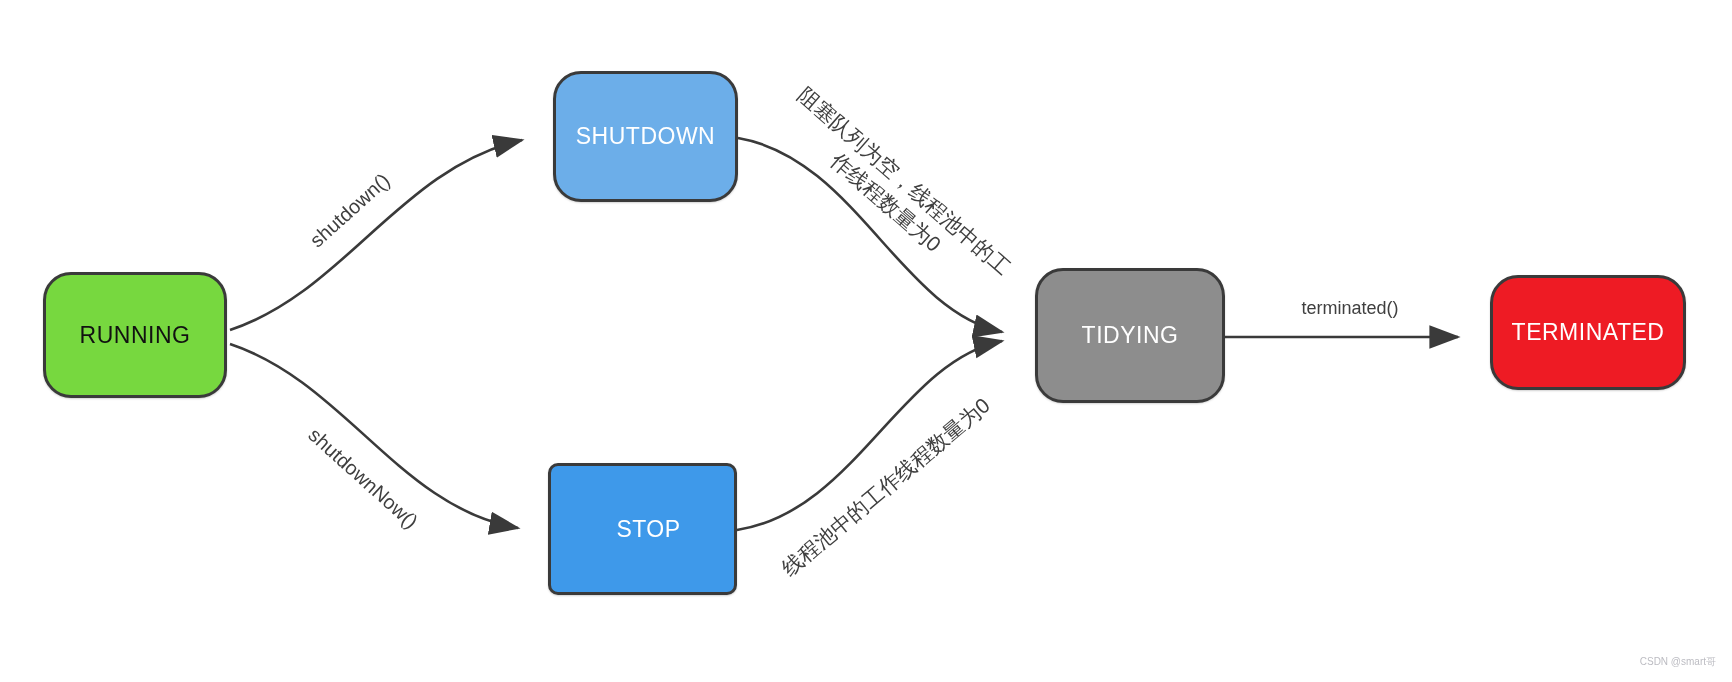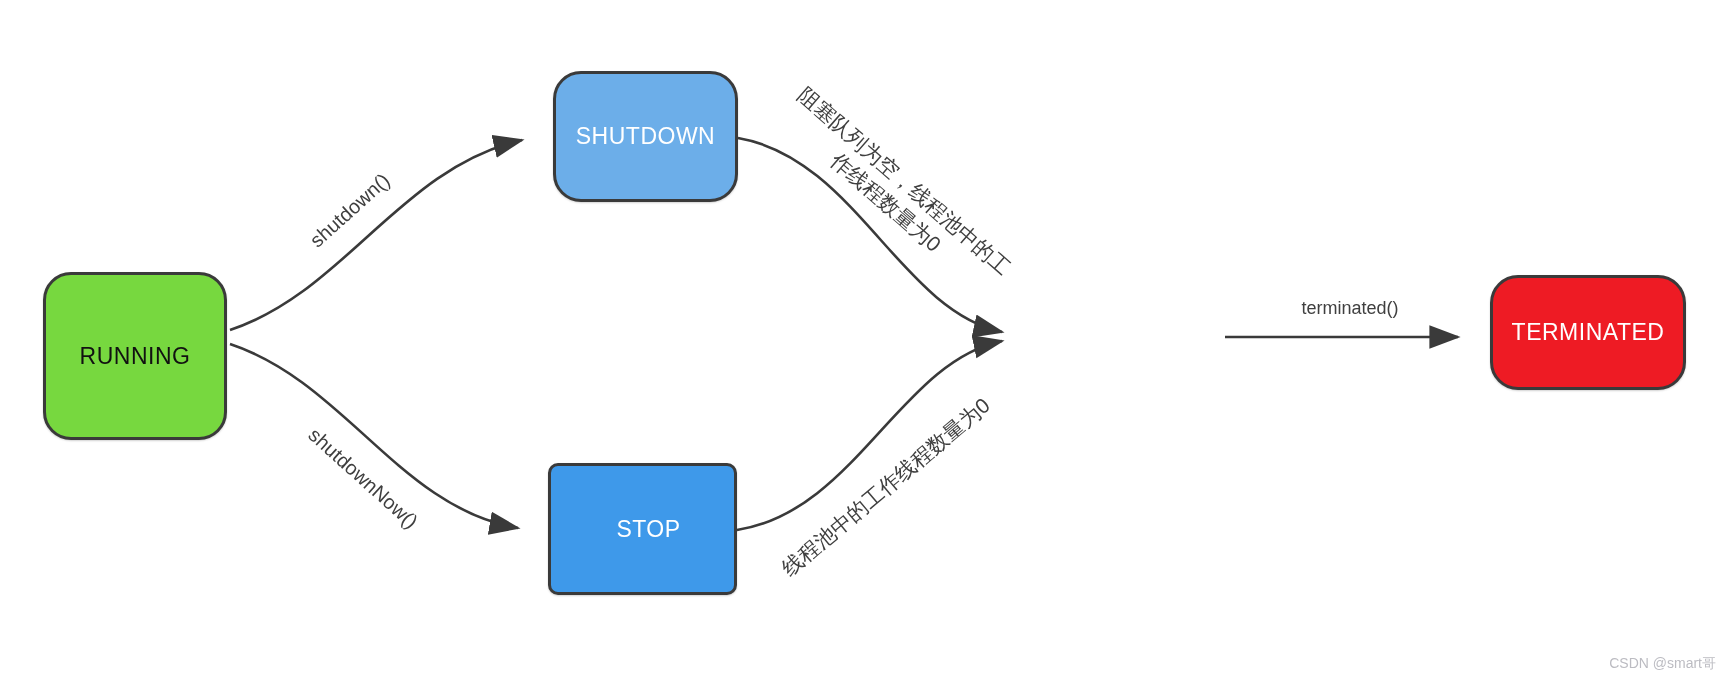--- a/index.html
+++ b/index.html
@@ -8,35 +8,35 @@
     position:relative;width:1732px;height:682px;background:#ffffff;overflow:hidden;
   }
   .edges-layer{position:absolute;left:0;top:0;width:1732px;height:682px;}
   .edge{fill:none;stroke:#3a3a3a;stroke-width:2.6;}
   .state-node{
     position:absolute;display:flex;align-items:center;justify-content:center;
     border:3px solid #3a3a3a;border-radius:28px;box-sizing:border-box;
     font-size:23px;letter-spacing:0.5px;
     box-shadow:0 1px 2px rgba(0,0,0,0.18);
   }
-  .node-running{left:43px;top:272px;width:184px;height:168px;}
+  .node-running{left:43px;top:272px;width:184px;height:126px;}
   .node-shutdown{left:553px;top:71px;width:185px;height:131px;}
   .node-stop{left:548px;top:463px;width:189px;height:132px;border-radius:10px;}
   .node-tidying{left:1035px;top:268px;width:190px;height:135px;}
   .node-terminated{left:1490px;top:275px;width:196px;height:115px;}
   .edge-label{
     position:absolute;color:#3f3f3f;font-size:20px;text-align:center;white-space:nowrap;
   }
   .lbl-shutdown{left:270px;top:199px;width:160px;transform:rotate(-42deg);}
   .lbl-shutdownnow{left:263px;top:467px;width:200px;transform:rotate(42deg);}
   .lbl-cn1{left:720px;top:164px;width:350px;transform:rotate(41deg);font-size:21px;line-height:28px;}
   .lbl-cn2{left:731px;top:473px;width:310px;transform:rotate(-40deg);font-size:21px;}
   .lbl-terminated{left:1260px;top:298px;width:180px;font-size:18px;}
   .watermark{
-    position:absolute;top:655px;right:16px;color:#bcbcc2;font-size:14px;white-space:nowrap;margin-left:32px;
+    position:absolute;top:655px;right:16px;color:#bcbcc2;font-size:10px;white-space:nowrap;margin-left:32px;
   }
 </style>
 </head>
 <body>
 
 <div class="canvas">
 
   <svg class="edges-layer" viewBox="0 0 1732 682" xmlns="http://www.w3.org/2000/svg">
     <defs>
       <marker id="arrow" markerWidth="13" markerHeight="10" refX="11" refY="4.5" orient="auto" markerUnits="strokeWidth">
@@ -55,20 +55,23 @@
   </div>
 
   <div class="state-node node-shutdown" style="background: rgb(108, 174, 233); color: rgb(255, 255, 255); align-items: center;">
     <span>SHUTDOWN</span>
   </div>
 
   <div class="state-node node-stop" style="background: rgb(62, 153, 234); color: rgb(255, 255, 255); padding-left: 12px;">
     <span>STOP</span>
   </div>
 
+  <div class="state-node node-tidying" style="background: rgb(141, 141, 141); color: rgb(255, 255, 255);">
+    <span>TIDYING</span>
+  </div>
 
   <div class="state-node node-terminated" style="background: rgb(238, 27, 36); color: #ffffff;">
     <span>TERMINATED</span>
   </div>
 
   <div class="edge-label lbl-shutdown">shutdown()</div>
 
   <div class="edge-label lbl-shutdownnow">shutdownNow()</div>
 
   <div class="edge-label lbl-cn1">

